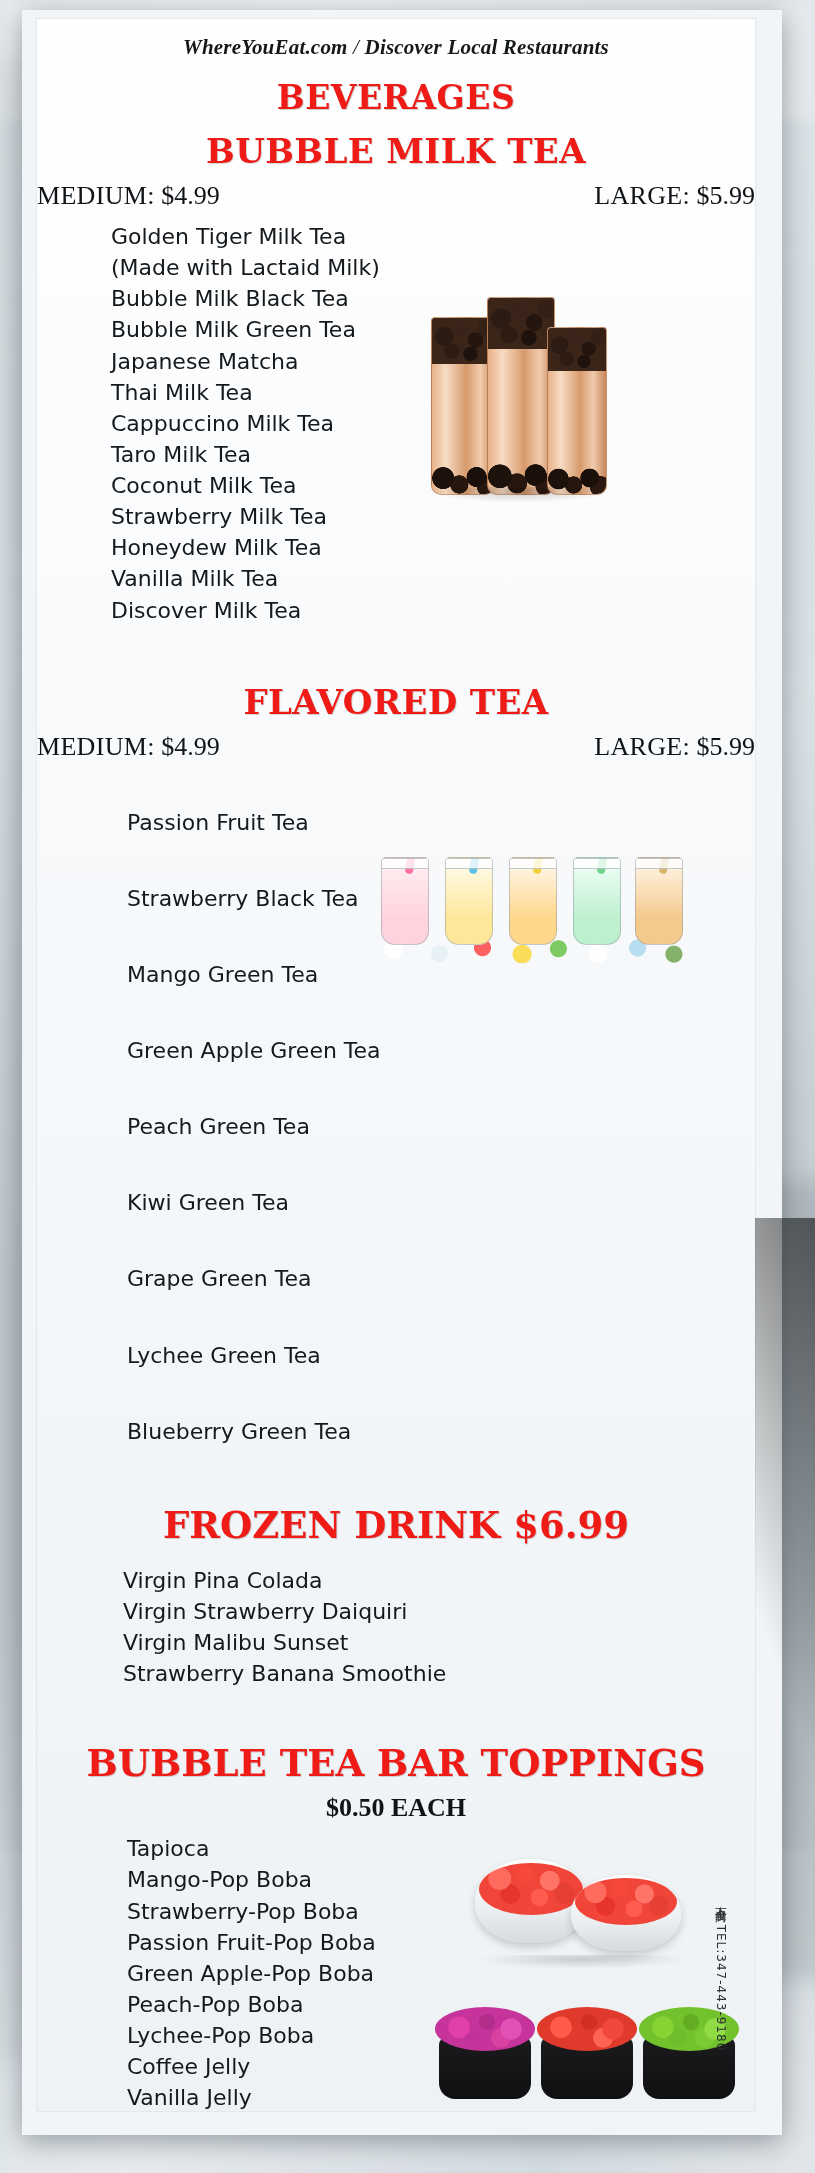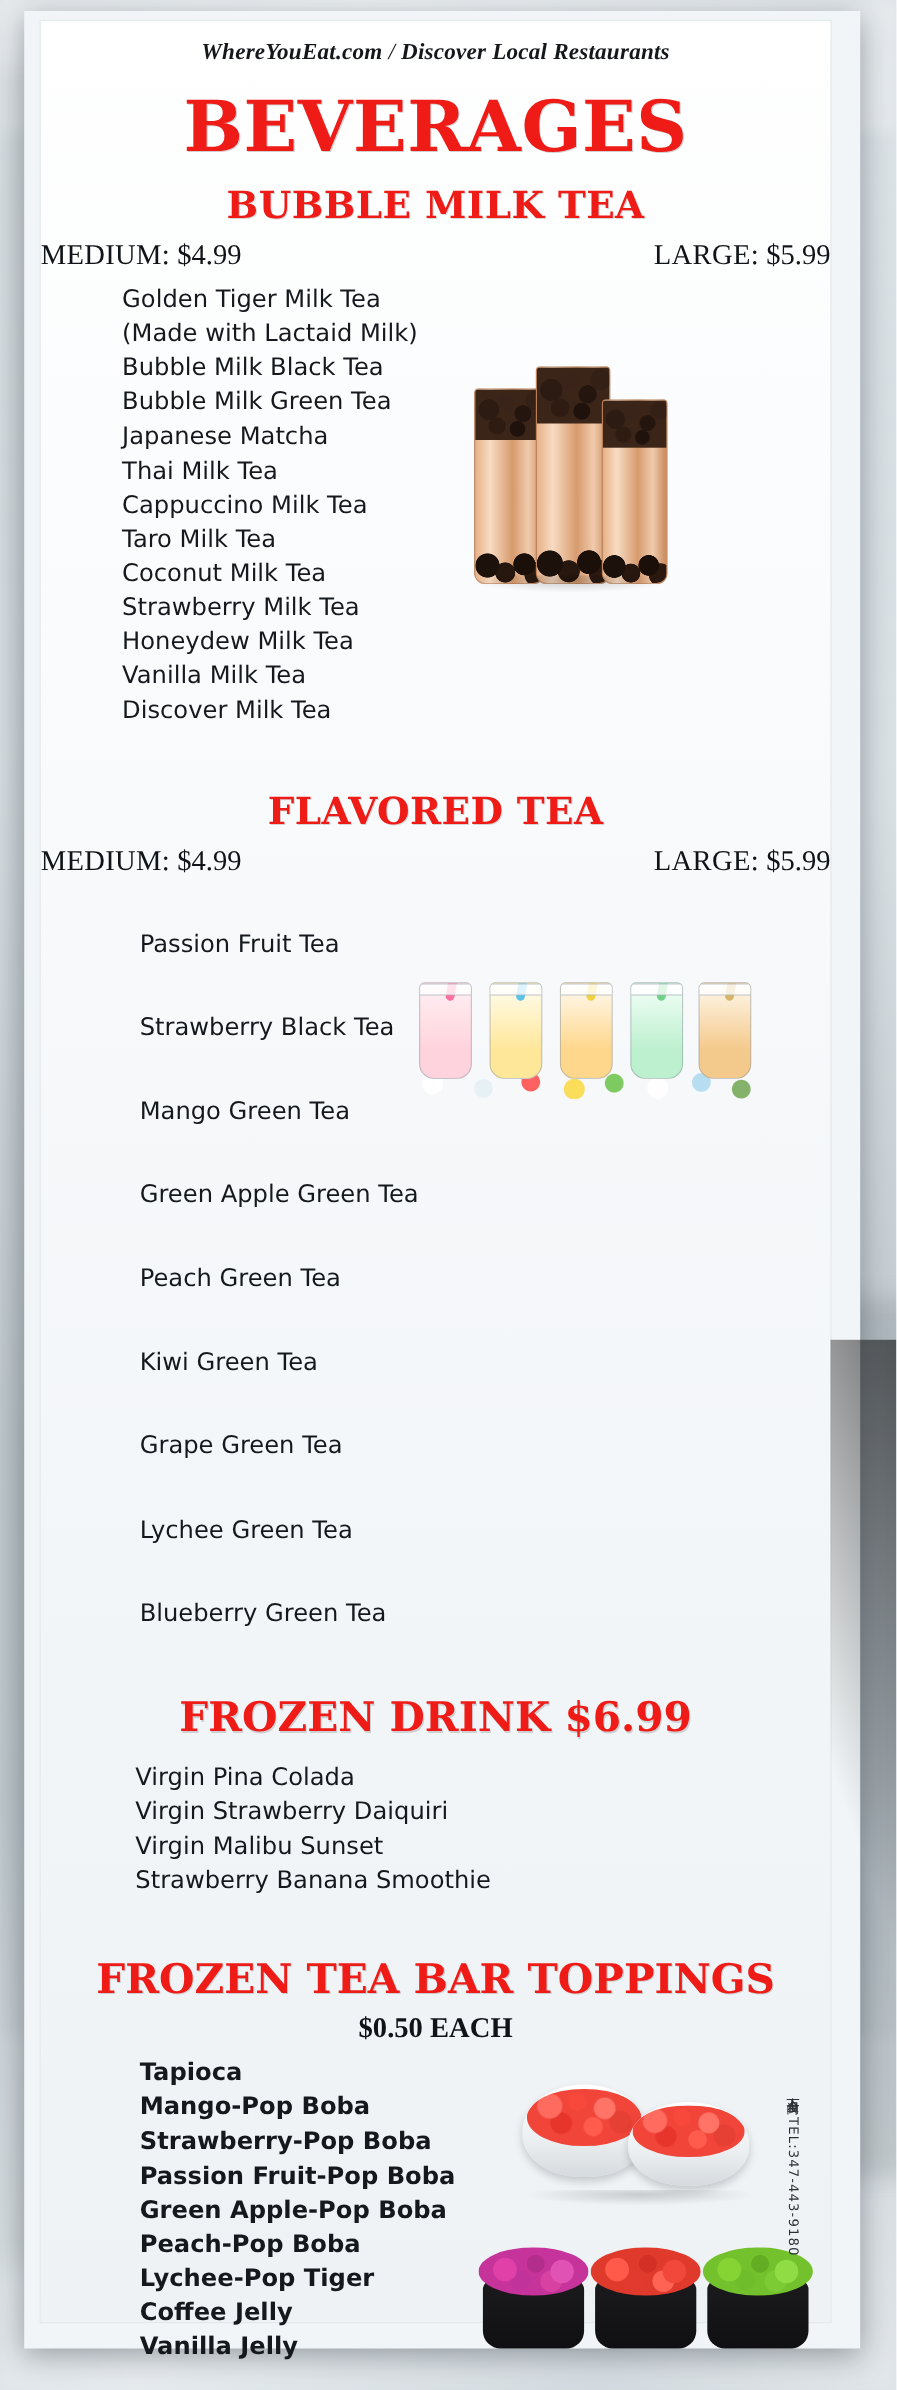--- a/index.html
+++ b/index.html
@@ -75,21 +75,21 @@
     padding-top: 16px;
   }
   .site-header .sep { font-style: italic; font-weight: normal; }
 
   
   .big-title {
     text-align: center;
     color: #ee1b17;
     font-family: "DejaVu Serif", serif;
     font-weight: bold;
-    font-size: 64px;
+    font-size: 33px;
     letter-spacing: 0.5px;
     margin-top: 18px;
     text-shadow: 1px 1px 0 rgba(0,0,0,0.18);
   }
   .section-title {
     text-align: center;
     color: #ee1b17;
     font-family: "DejaVu Serif", serif;
     font-weight: bold;
     font-size: 34px;
@@ -402,31 +402,31 @@
         <div class="section-title wide">FROZEN DRINK $6.99</div>
         <ul class="item-list indent-c" style="margin-top:18px;">
           <li>Virgin Pina Colada</li>
           <li>Virgin Strawberry Daiquiri</li>
           <li>Virgin Malibu Sunset</li>
           <li>Strawberry Banana Smoothie</li>
         </ul>
       </div>
 
       <div class="section" style="margin-top:52px;">
-        <div class="section-title wide">FROZEN TEA BAR TOPPINGS</div>
+        <div class="section-title wide">BUBBLE TEA BAR TOPPINGS</div>
         <div class="price-single">$0.50 EACH</div>
 
-        <ul class="item-list indent-d" style="font-weight:bold;">
+        <ul class="item-list indent-d" style="">
           <li>Tapioca</li>
           <li>Mango-Pop Boba</li>
           <li>Strawberry-Pop Boba</li>
           <li>Passion Fruit-Pop Boba</li>
           <li>Green Apple-Pop Boba</li>
           <li>Peach-Pop Boba</li>
-          <li>Lychee-Pop Tiger</li>
+          <li>Lychee-Pop Boba</li>
           <li>Coffee Jelly</li>
           <li>Vanilla Jelly</li>
         </ul>
 
         <div class="photo" style="left:430px; top:112px; width:230px; height:110px;">
           <div class="bowl-white" style="left:8px; top:6px; width:112px; height:84px;">
               <div class="fill"></div>
             </div>
           <div class="bowl-white" style="left:104px; top:22px; width:110px; height:76px;">
               <div class="fill"></div>

